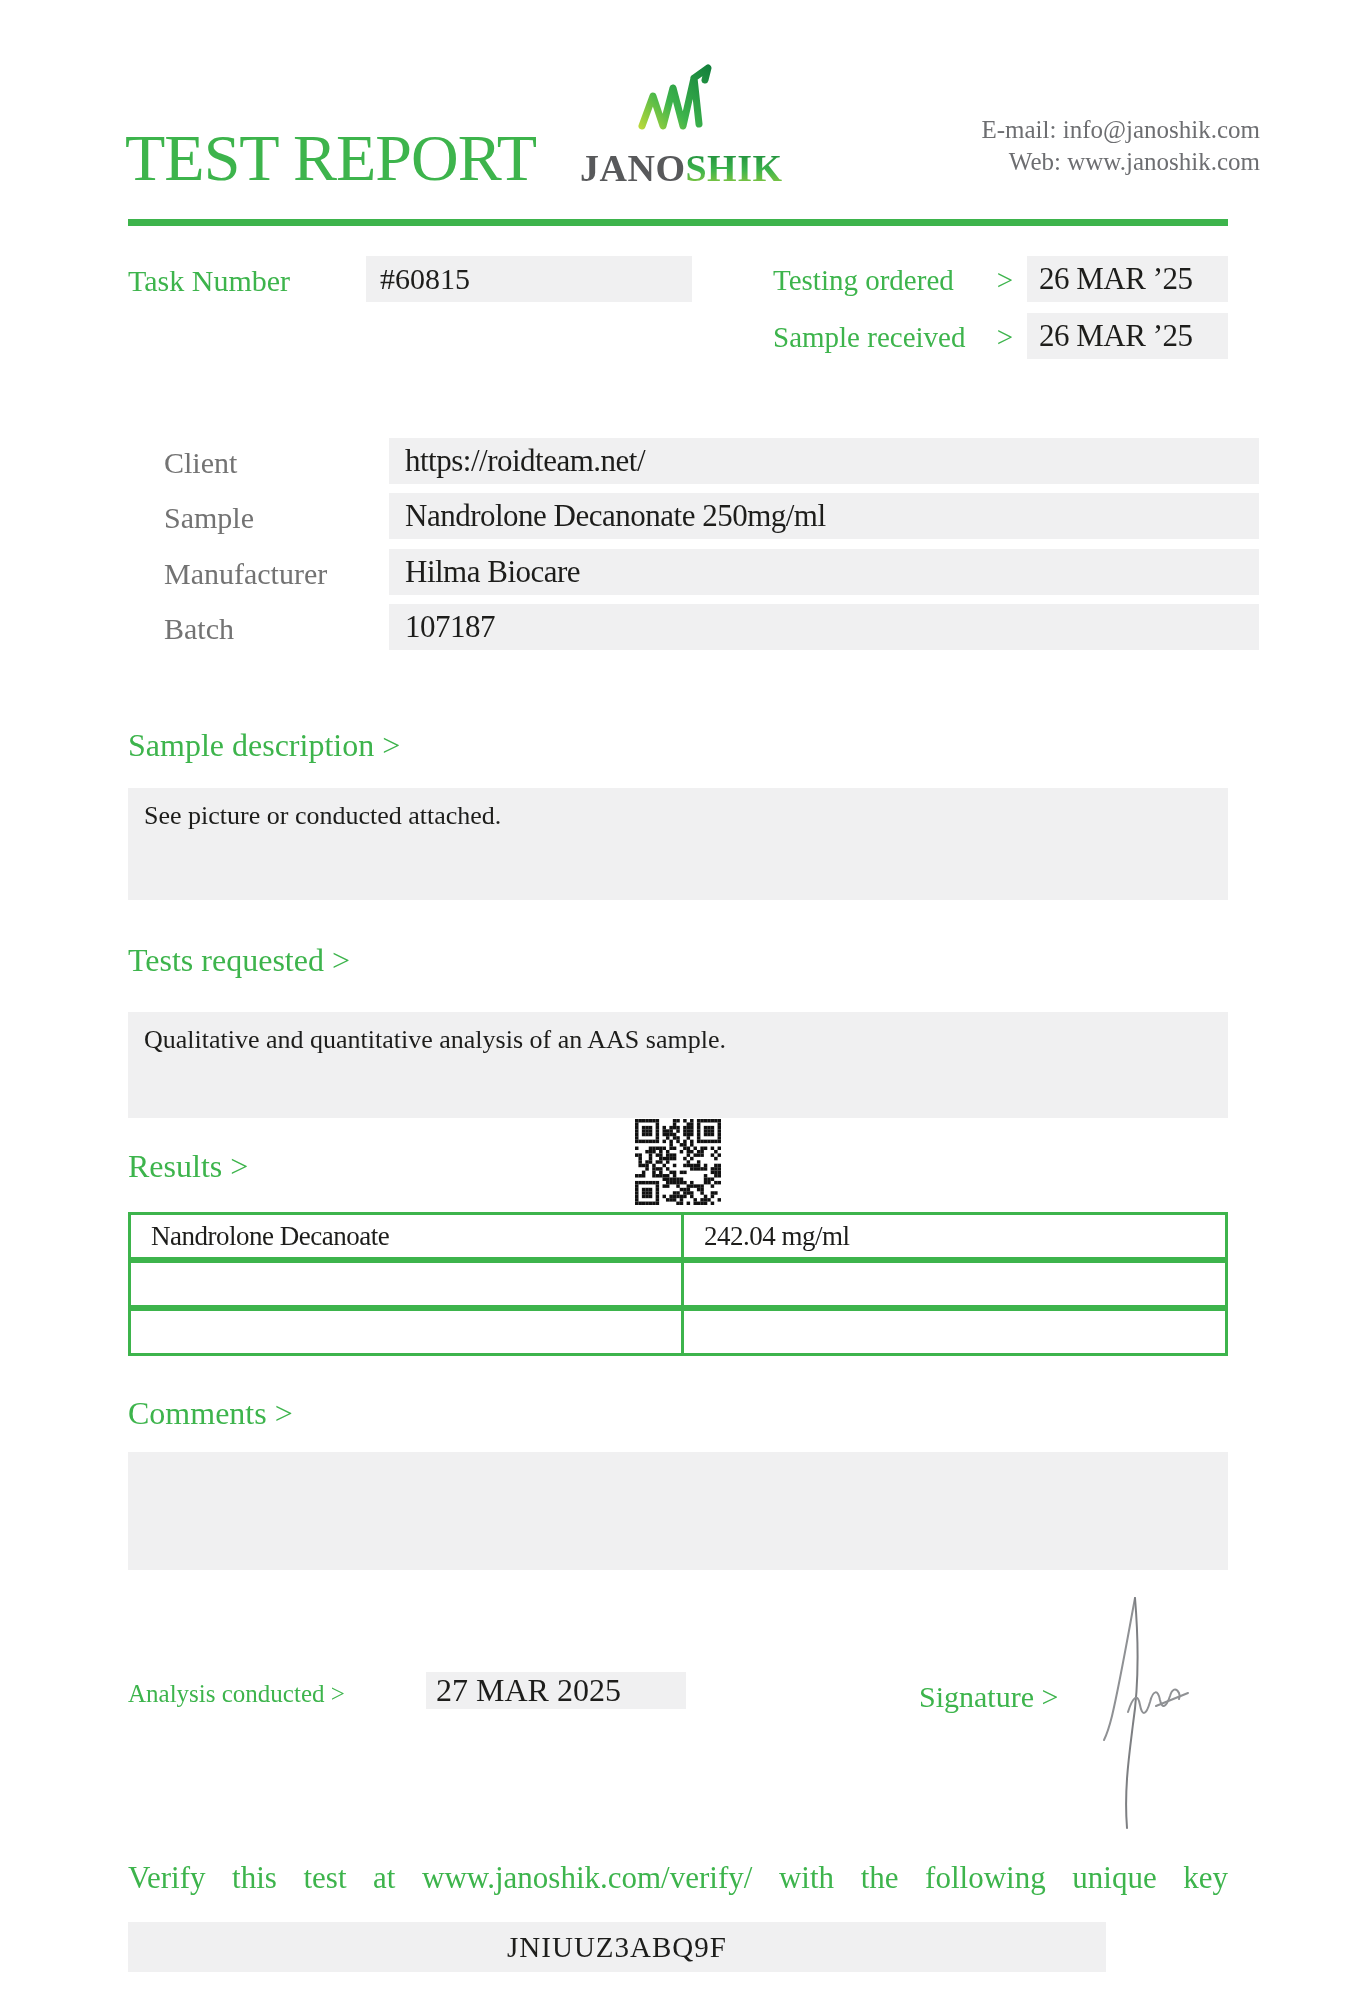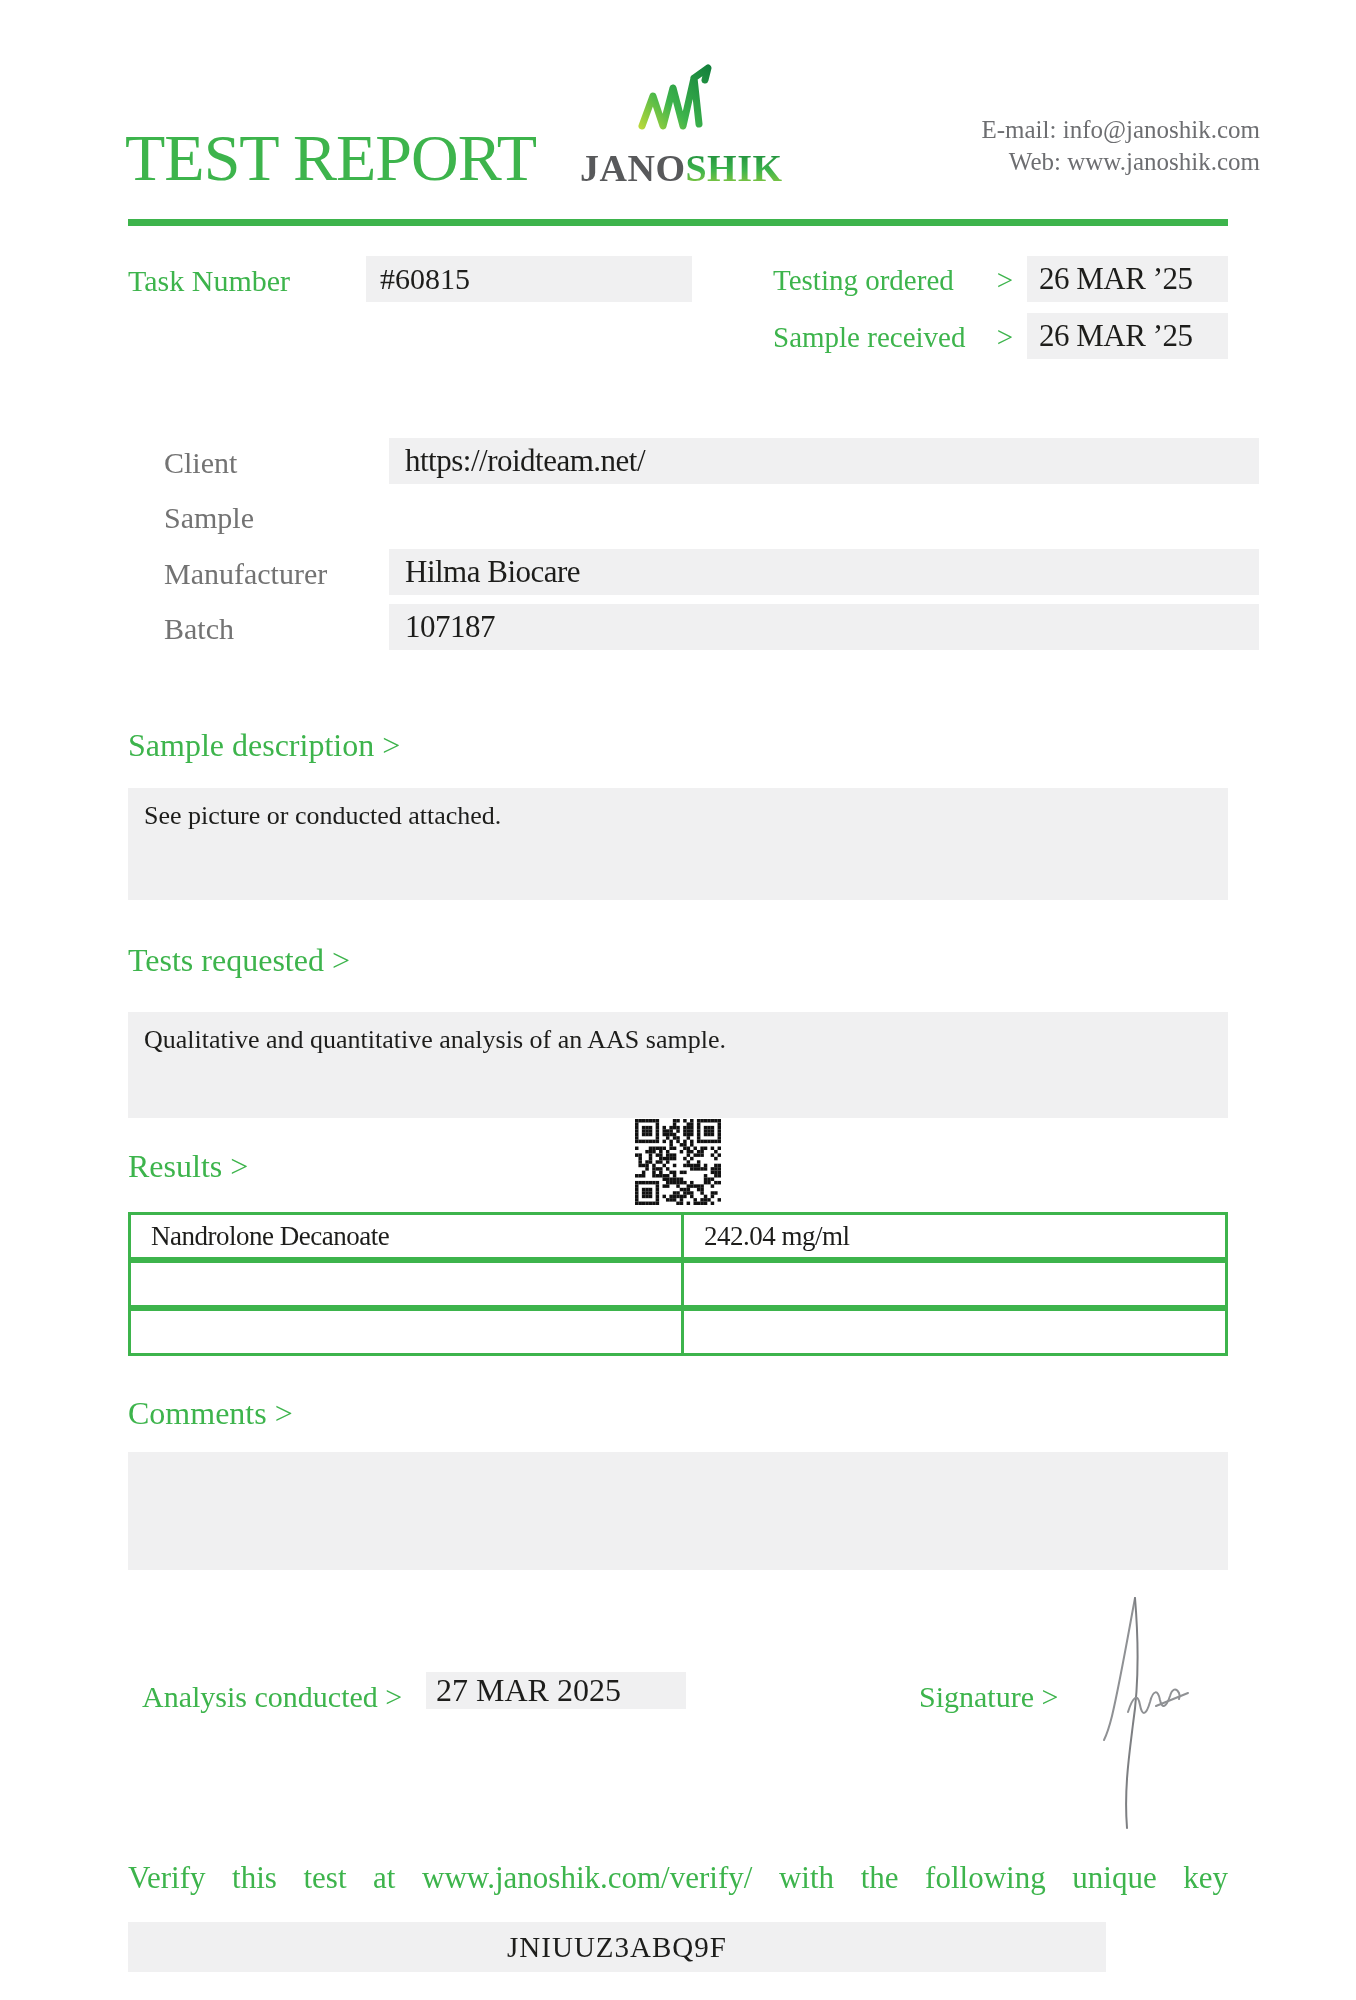--- a/index.html
+++ b/index.html
@@ -31,21 +31,21 @@
   .bigbox{left:128px;width:1100px;align-items:flex-start;}
   .bigbox span{font-size:26px;padding:13px 16px;}
   .box-desc{top:788px;height:112px;}
   .box-tests{top:1012px;height:106px;}
   .qr{left:635px;top:1119px;width:86px;height:86px;}
   .trow{left:128px;width:1094px;height:42px;border:3px solid #3db44c;display:flex;background:#fff;}
   .tcell1{width:550px;border-right:3px solid #3db44c;display:flex;align-items:center;}
   .tcell2{flex:1;display:flex;align-items:center;}
   .trow span{font-size:27px;padding-left:20px;letter-spacing:-0.5px;}
   .box-comments{top:1452px;height:118px;}
-  .analysis-label{left:128px;top:1680px;font-size:30px;color:#3db44c;margin-left:14px;}
+  .analysis-label{left:128px;top:1680px;font-size:25px;color:#3db44c;}
   .analysis-box{left:426px;top:1672px;width:260px;height:37px;}
   .analysis-box span{font-size:32px;padding-left:10px;}
   .sig-label{left:919px;top:1680px;font-size:30px;color:#3db44c;}
   .sig-svg{left:1098px;top:1590px;}
   .verify-text{left:128px;top:1860px;width:1100px;font-size:31px;color:#3db44c;
                text-align:justify;text-align-last:justify;}
   .key-box{left:128px;top:1922px;width:978px;height:50px;justify-content:center;}
   .key-box span{font-size:29px;letter-spacing:1px;}
 </style>
 </head>
@@ -97,20 +97,23 @@
   <div class="abs gbox datebox received-box">
     <span>26 MAR ’25</span>
   </div>
 
   <div class="abs info-label" style="top:446px">Client</div>
   <div class="abs gbox info-box" style="top:438px">
     <span>https://roidteam.net/</span>
   </div>
 
   <div class="abs info-label" style="top:501px">Sample</div>
+  <div class="abs gbox info-box" style="top:493px">
+    <span>Nandrolone Decanonate 250mg/ml</span>
+  </div>
 
   <div class="abs info-label" style="top:557px">Manufacturer</div>
   <div class="abs gbox info-box" style="top:549px">
     <span>Hilma Biocare</span>
   </div>
 
   <div class="abs info-label" style="top:612px">Batch</div>
   <div class="abs gbox info-box" style="top:604px">
     <span>107187</span>
   </div>

